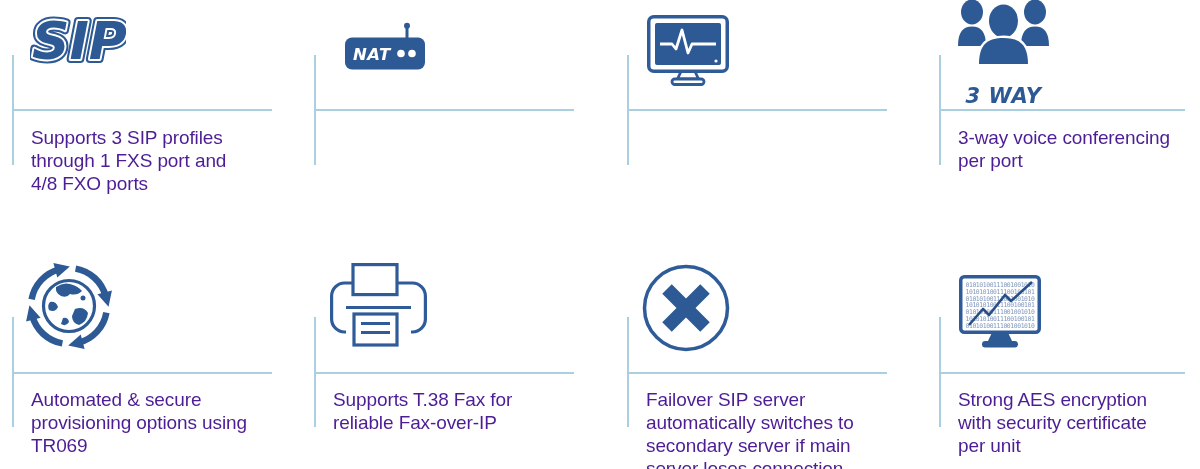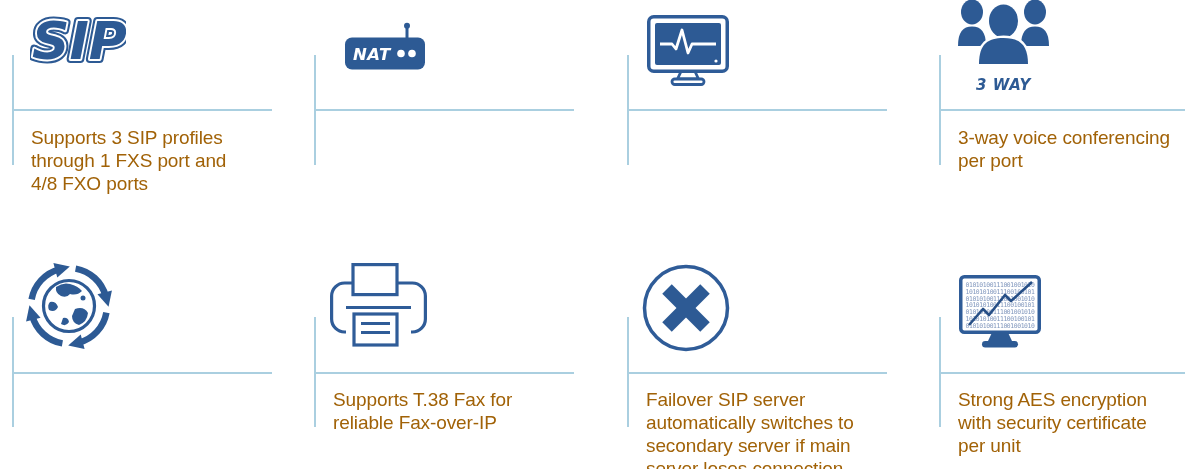--- a/index.html
+++ b/index.html
@@ -15,40 +15,40 @@
   .vline{position:absolute;left:0;width:2px;height:110px;background:#aacfe0}
   .r1 .vline{top:55px}
   .r2 .vline{top:77px}
   .hline{position:absolute;left:0;width:260px;height:2px;background:#aacfe0}
   .r1 .hline{top:109px}
   .r2 .hline{top:132px}
   .k4 .hline{width:246px}
 
   .desc{
     position:absolute;left:19px;width:252px;
-    font-size:19px;line-height:23px;color:#a16207;
+    font-size:19px;line-height:23px;color:#4c1d95;
     white-space:pre-line;letter-spacing:-0.1px;
   }
   .r1 .desc{top:126px}
   .r2 .desc{top:148px}
 
   .icon{position:absolute}
   .c1 .icon{left:18px;top:11px}
   .c2 .icon{left:30px;top:21px}
   .c3 .icon{left:20px;top:15px}
   .c4 .icon{left:17px;top:0}
   .c5 .icon{left:11px;top:20px}
   .c6 .icon{left:16px;top:23px}
   .c7 .icon{left:14px;top:23px}
   .c8 .icon{left:20px;top:35px}
 
   .logo-caption{
-    width:95px;text-align:center;margin-top:12px;
+    width:95px;text-align:center;margin-top:20px;
     color:#2d5a94;font-weight:bold;font-style:italic;
-    font-size:15px;letter-spacing:0.5px;
+    font-size:21px;letter-spacing:0.5px;
     font-family:"DejaVu Sans",sans-serif;
   }
   svg{display:block}
 </style>
 </head>
 <body>
 
 <div class="cell r1 k1 c1">
   <div class="icon">
     <svg width="96" height="60" viewBox="0 0 96 60">
@@ -137,20 +137,23 @@
         <path d="M33,27 q7,-5 14,-3 q8,2 12,7 q-5,5 -12,3 q-3,4 -9,2 q-6,-3 -5,-9 z"></path>
         <path d="M52,49 q9,-3 13,4 q-1,9 -9,12 q-7,-2 -7,-9 z"></path>
         <path d="M27,42 q6,-1 8,5 q-3,6 -9,3 q-2,-5 1,-8 z"></path>
         <circle cx="60" cy="38" r="2.5"></circle>
         <path d="M40,58 q5,-1 6,4 q-3,5 -8,2 z"></path>
       </g>
     </svg>
   </div>
   <div class="vline"></div>
   <div class="hline"></div>
+  <div class="desc">Automated &amp; secure
+provisioning options using
+TR069</div>
 </div>
 
 <div class="cell r2 k2 c6">
   <div class="icon">
     <svg width="97" height="84" viewBox="0 0 97 84">
       <rect x="1.6" y="20" width="93.8" height="49" rx="13" fill="#ffffff" stroke="#2f5c98" stroke-width="3.2"></rect>
       <rect x="16" y="44" width="65" height="30" fill="#ffffff"></rect>
       <line x1="16" y1="44.5" x2="81" y2="44.5" stroke="#2f5c98" stroke-width="2.8"></line>
       <rect x="23" y="1.6" width="44" height="30" fill="#ffffff" stroke="#2f5c98" stroke-width="3.2"></rect>
       <rect x="24" y="51" width="43" height="31" fill="#ffffff" stroke="#2f5c98" stroke-width="3.2"></rect>

